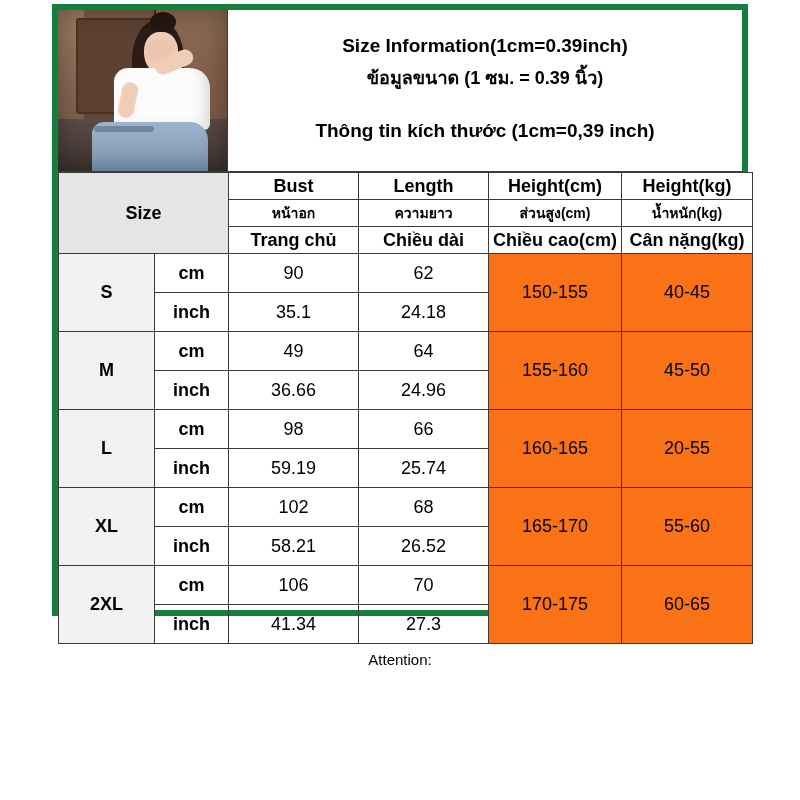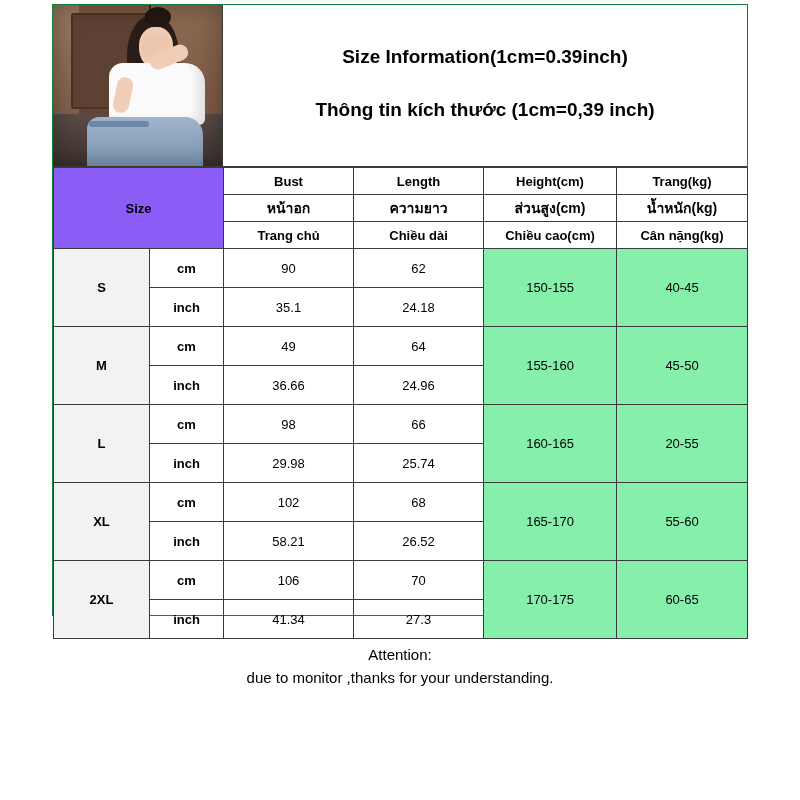--- a/index.html
+++ b/index.html
@@ -20,21 +20,21 @@
     height: 800px;
     background: #ffffff;
     box-sizing: border-box;
   }
   .outer {
     position: absolute;
     left: 52px;
     top: 4px;
     width: 696px;
     height: 612px;
-    border: 1px solid #15803d;
+    border: 6px solid #15803d;
     box-sizing: border-box;
     background: #ffffff;
   }
 
   
   .header-band {
     display: flex;
     height: 162px;
     border-bottom: 1px solid #3a3a3a;
     box-sizing: border-box;
@@ -162,21 +162,21 @@
 
   
   table.size-table {
     width: 100%;
     border-collapse: collapse;
     table-layout: fixed;
   }
   table.size-table td, table.size-table th {
     border: 1px solid #3a3a3a;
     text-align: center;
-    font-size: 13px;
+    font-size: 18px;
     padding: 0;
     box-sizing: border-box;
   }
   .col-size  { width: 96px; }
   .col-unit  { width: 74px; }
   .col-bust  { width: 130px; }
   .col-len   { width: 130px; }
   .col-hgt   { width: 133px; }
   .col-wgt   { width: 131px; }
 
@@ -184,35 +184,35 @@
     height: 27px;
     font-weight: bold;
     font-size: 15px;
     white-space: nowrap;
     background: #fff;
   }
   .hdr-cell.thai { font-size: 14px; }
   .size-word {
     font-weight: bold;
     font-size: 25px;
-    background: #8b5cf6;
+    background: #e5e5e5;
     margin-left: 46px;
   }
   .sz-label {
     font-weight: bold;
     font-size: 17px;
     background: #f2f2f2;
   }
   .unit-cell {
     font-weight: bold;
     font-size: 14px;
     height: 39px;
   }
   .val-cell { font-size: 16px; }
-  .hw-cell { font-size: 16px; background: #86efac; }
+  .hw-cell { font-size: 16px; background: #f97316; }
 
   
   .attention {
     padding: 4px 8px 6px 8px;
     box-sizing: border-box;
     font-size: 15px;
     line-height: 23px;
     text-align: center;
   }
   .attention div { white-space: nowrap; }
@@ -236,41 +236,42 @@
         <div class="ph-blur"></div>
         <div class="ph-shirt"></div>
         <div class="ph-arm"></div>
         <div class="ph-arm2"></div>
         <div class="ph-jeans"></div>
         <div class="ph-jeans-b"></div>
         <div class="ph-vignette"></div>
       </div>
       <div class="title-cell">
         <div class="title-line">Size Information(1cm=0.39inch)</div>
+        <div class="title-line thai">ข้อมูลขนาด (1 ซม. = 0.39 นิ้ว)</div>
         <div class="title-line vn">Thông tin kích thước (1cm=0,39 inch)</div>
       </div>
     </div>
 
     <table class="size-table">
       <colgroup>
         <col class="col-size">
           <col class="col-unit">
           <col class="col-bust">
         <col class="col-len">
           <col class="col-hgt">
           <col class="col-wgt">
       </colgroup>
       <tbody>
 
         <tr>
           <td class="size-word" rowspan="3" colspan="2">Size</td>
           <td class="hdr-cell">Bust</td>
           <td class="hdr-cell">Length</td>
           <td class="hdr-cell">Height(cm)</td>
-          <td class="hdr-cell">Trang(kg)</td>
+          <td class="hdr-cell">Height(kg)</td>
         </tr>
         <tr>
           <td class="hdr-cell thai">หน้าอก</td>
           <td class="hdr-cell thai">ความยาว</td>
           <td class="hdr-cell thai">ส่วนสูง(cm)</td>
           <td class="hdr-cell thai">น้ำหนัก(kg)</td>
         </tr>
         <tr>
           <td class="hdr-cell">Trang chủ</td>
           <td class="hdr-cell">Chiều dài</td>
@@ -309,21 +310,21 @@
         <tr>
           <td class="sz-label" rowspan="2">L</td>
           <td class="unit-cell">cm</td>
           <td class="val-cell">98</td>
           <td class="val-cell">66</td>
           <td class="hw-cell" rowspan="2">160-165</td>
           <td class="hw-cell" rowspan="2">20-55</td>
         </tr>
         <tr>
           <td class="unit-cell">inch</td>
-          <td class="val-cell">29.98</td>
+          <td class="val-cell">59.19</td>
           <td class="val-cell">25.74</td>
         </tr>
 
         <tr>
           <td class="sz-label" rowspan="2">XL</td>
           <td class="unit-cell">cm</td>
           <td class="val-cell">102</td>
           <td class="val-cell">68</td>
           <td class="hw-cell" rowspan="2">165-170</td>
           <td class="hw-cell" rowspan="2">55-60</td>
@@ -345,17 +346,16 @@
         <tr>
           <td class="unit-cell">inch</td>
           <td class="val-cell">41.34</td>
           <td class="val-cell">27.3</td>
         </tr>
       </tbody>
     </table>
 
     <div class="attention">
       <div>Attention:</div>
-      <div>due to monitor ,thanks for your understanding.</div>
     </div>
 
   </div>
 </div>
 
 </body></html>

